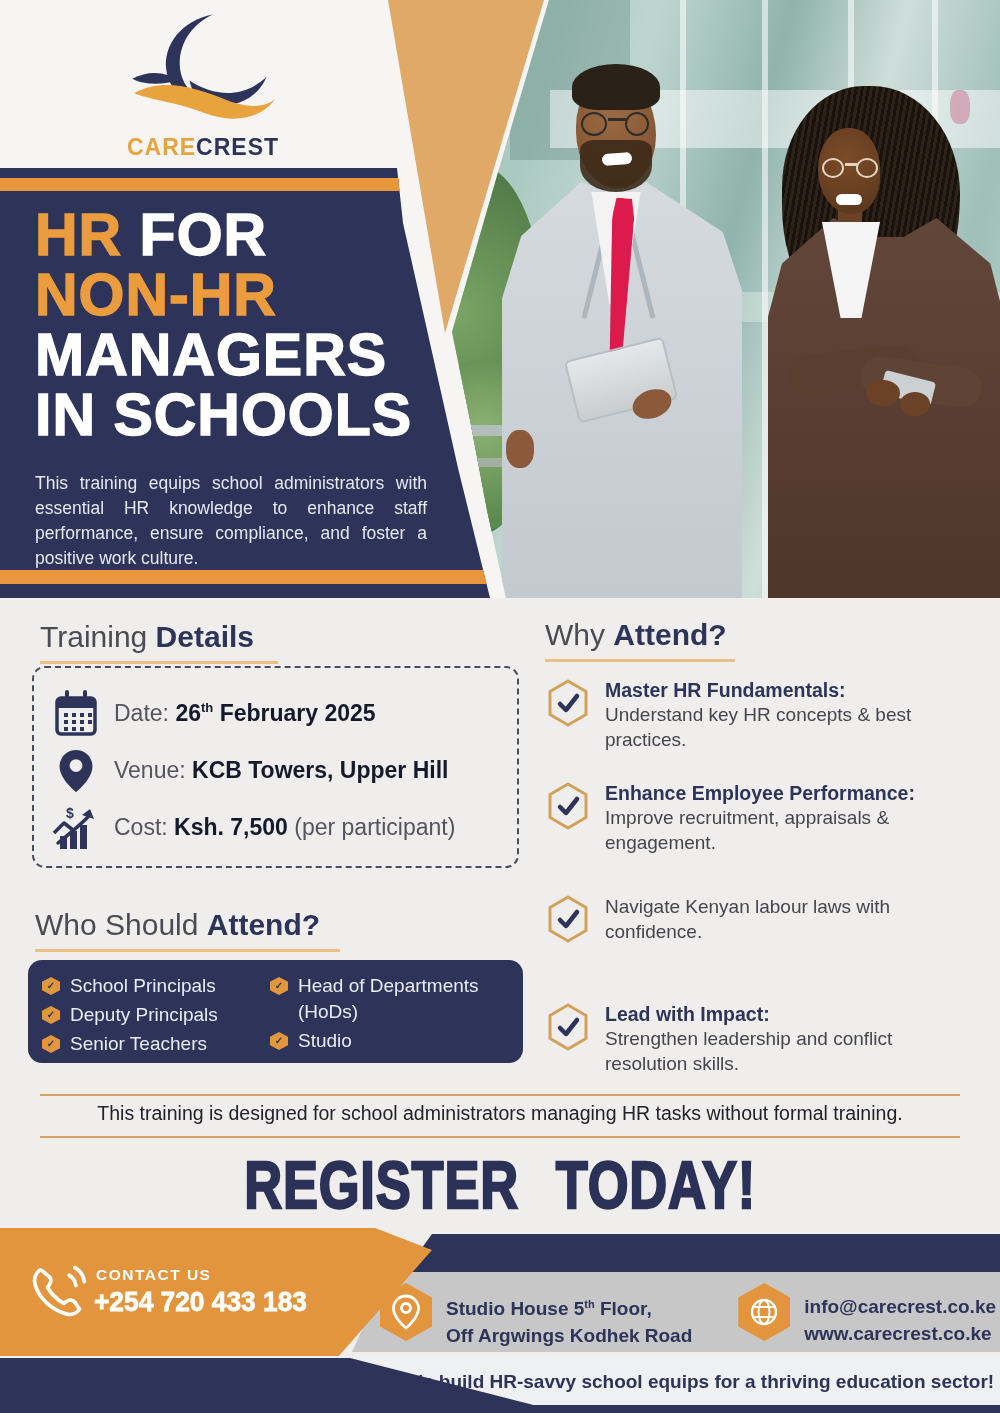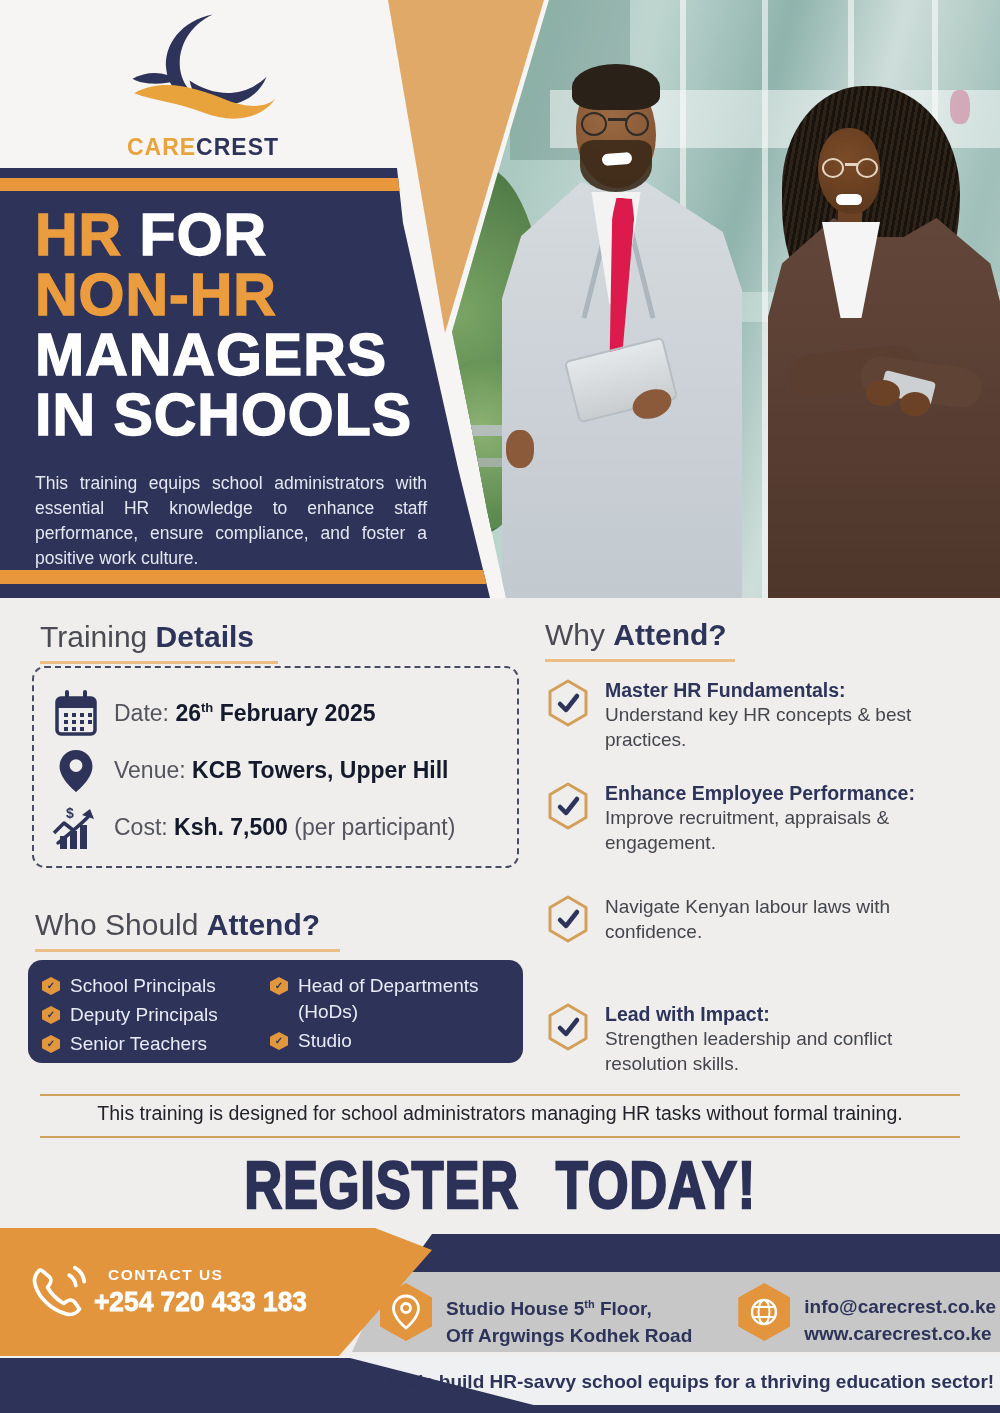--- a/index.html
+++ b/index.html
@@ -144,21 +144,21 @@
   .f-hex{width:52px;min-width:52px;height:58px;background:#e2953c;
       clip-path:polygon(50% 0,100% 25%,100% 75%,50% 100%,0 75%,0 25%);
       display:flex;align-items:center;justify-content:center;}
   .f-grayline{font-size:19px;font-weight:bold;color:#2d3359;line-height:27px;margin-left:14px;white-space:nowrap;margin-top:16px;}
   .f-grayline sup{font-size:11px;}
   .f-webgroup{margin-left:46px;display:flex;align-items:center;}
 
   .f-orange{left:0;top:1228px;width:432px;height:138px;background:#e2953c;
       clip-path:polygon(0 0,375px 0,432px 22px,330px 138px,0 138px);}
   .f-phone-icon{position:absolute;left:26px;top:34px;}
-  .f-contact-label{position:absolute;left:96px;top:38px;font-size:15.5px;font-weight:bold;color:#fff;letter-spacing:1.5px;margin-left:12px;}
+  .f-contact-label{position:absolute;left:96px;top:38px;font-size:15.5px;font-weight:bold;color:#fff;letter-spacing:1.5px;}
   .f-phone-number{position:absolute;left:94px;top:58px;font-size:28px;font-weight:bold;color:#fff;
       -webkit-text-stroke:.8px #fff;transform:scaleX(.94);transform-origin:left;white-space:nowrap;}
 
   .f-lightband{left:0;top:1356px;width:1000px;height:49px;background:#eef0f1;}
   .f-navywedge{left:0;top:1358px;width:565px;height:55px;background:#2d3359;
       clip-path:polygon(0 0,350px 0,565px 55px,0 55px);}
   .f-tagline{left:390px;top:1371px;width:600px;text-align:center;font-size:19px;font-weight:bold;color:#2d3359;white-space:nowrap;}
   .f-bottomstrip{left:0;top:1405px;width:1000px;height:8px;background:#2d3359;}
 </style>
 </head>

